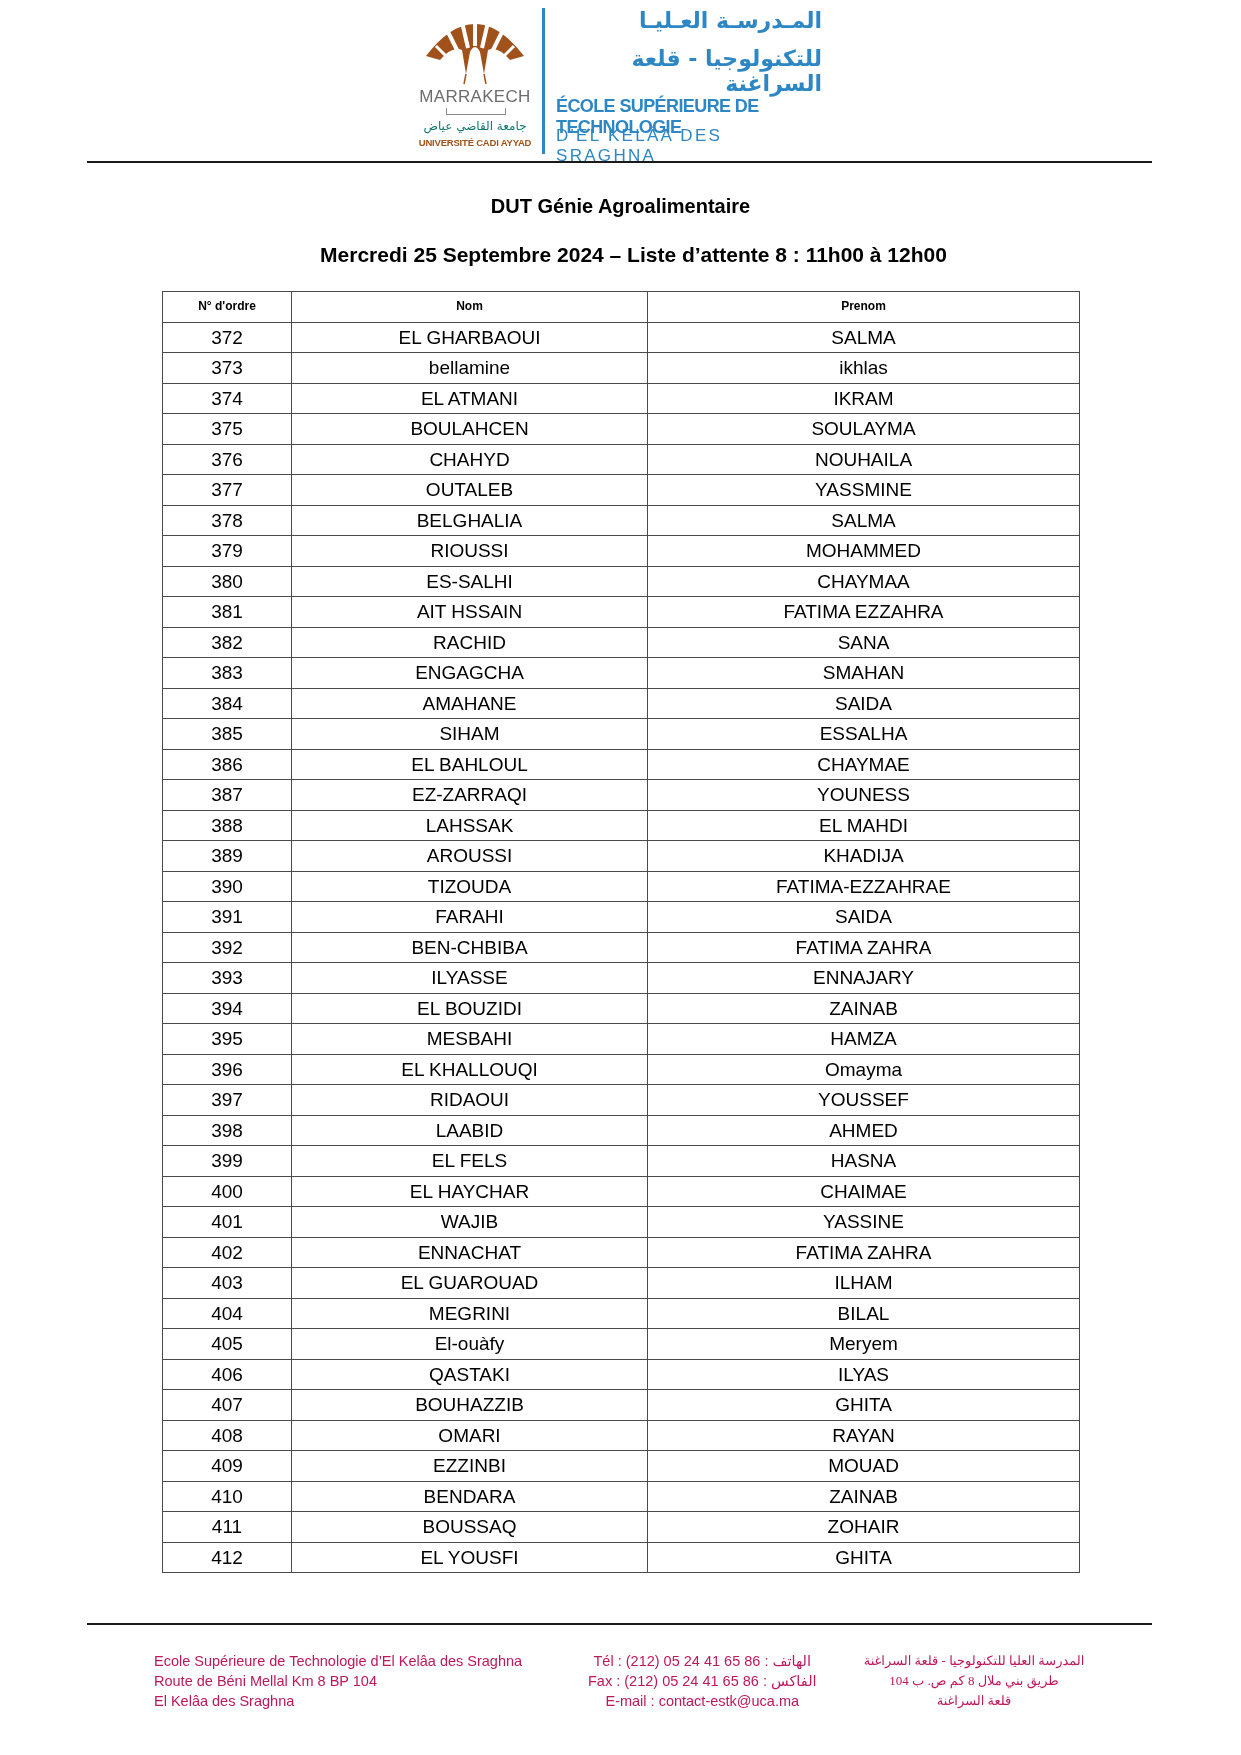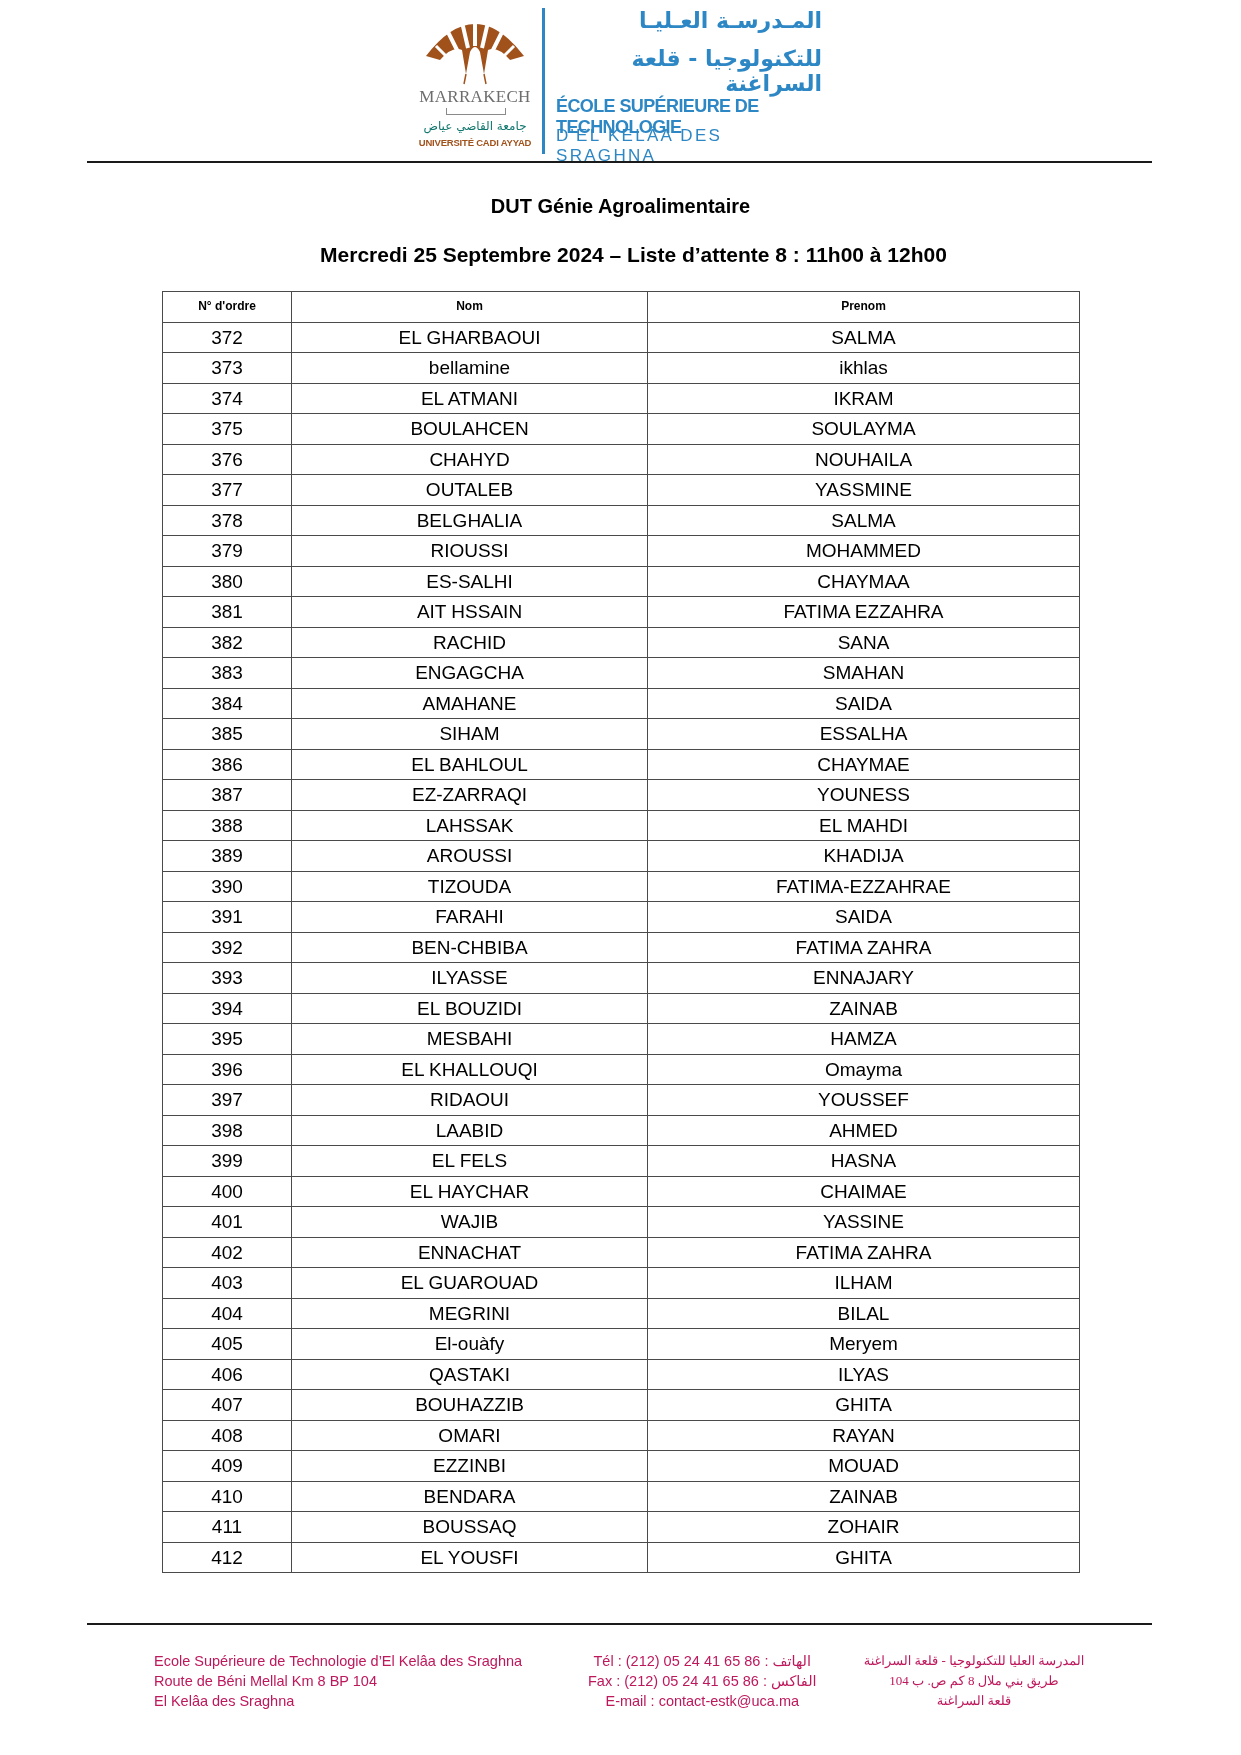--- a/index.html
+++ b/index.html
@@ -3,21 +3,21 @@
 <meta charset="utf-8">
 <style>
   html, body { margin:0; padding:0; background:#ffffff; }
   body { width:1241px; height:1755px; position:relative; overflow:hidden;
          font-family:"Liberation Sans", "DejaVu Sans", sans-serif; color:#000; }
 
   
   .logo-uca { position:absolute; left:418px; top:12px; width:114px; height:145px; }
   .logo-uca svg { display:block; }
   .uca-city { position:absolute; left:0; top:75px; width:114px; text-align:center;
-              font-size:17px; letter-spacing:0.3px; color:#6d6d6d; font-weight:300;font-family:Liberation Serif, serif; }
+              font-size:17px; letter-spacing:0.3px; color:#6d6d6d; font-weight:300; }
   .uca-bracket { position:absolute; left:28px; top:96px; width:58px; height:6px;
                  border-left:1.5px solid #8a8a8a; border-right:1.5px solid #8a8a8a; border-bottom:1.5px solid #8a8a8a; }
   .uca-ar { position:absolute; left:0; top:107px; width:114px; text-align:center;
             font-size:12px; color:#0f766e; font-family:"DejaVu Sans", sans-serif; direction:rtl; }
   .uca-fr { position:absolute; left:0; top:125px; width:114px; text-align:center;
             font-size:9.5px; font-weight:bold; color:#a1521b; font-family:"Liberation Sans Narrow","Liberation Sans", sans-serif; letter-spacing:-0.2px; }
 
   .logo-divider { position:absolute; left:542px; top:8px; width:3px; height:146px; background:#2d87c4; }
 
   .est-block { position:absolute; left:552px; top:6px; width:270px; height:150px; color:#2d87c4; }

